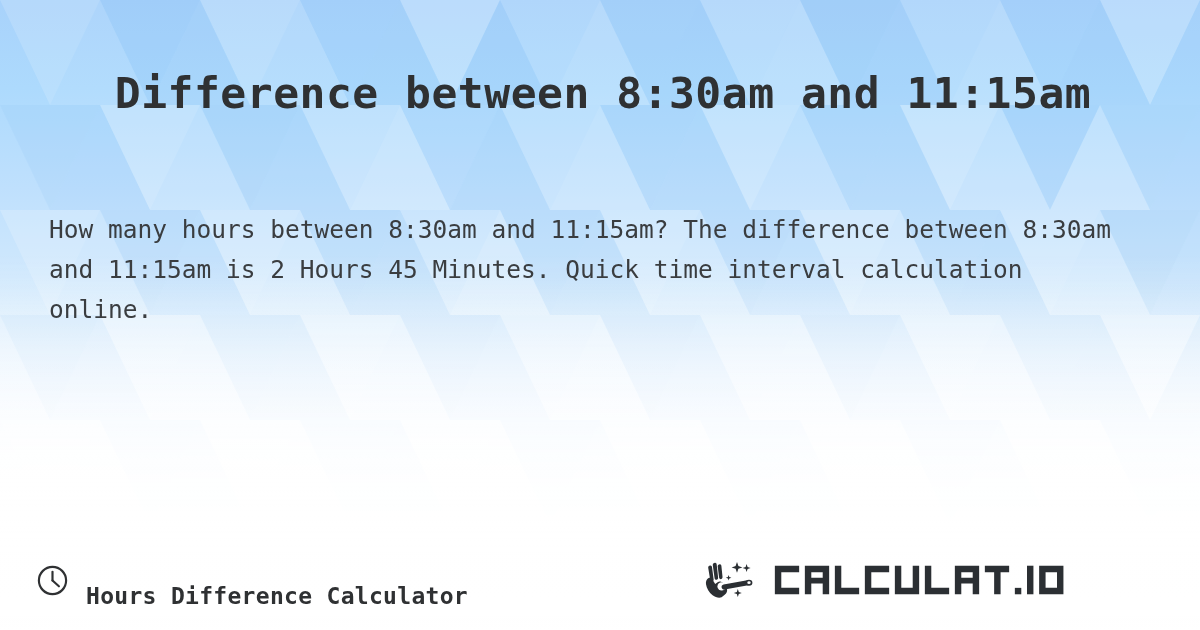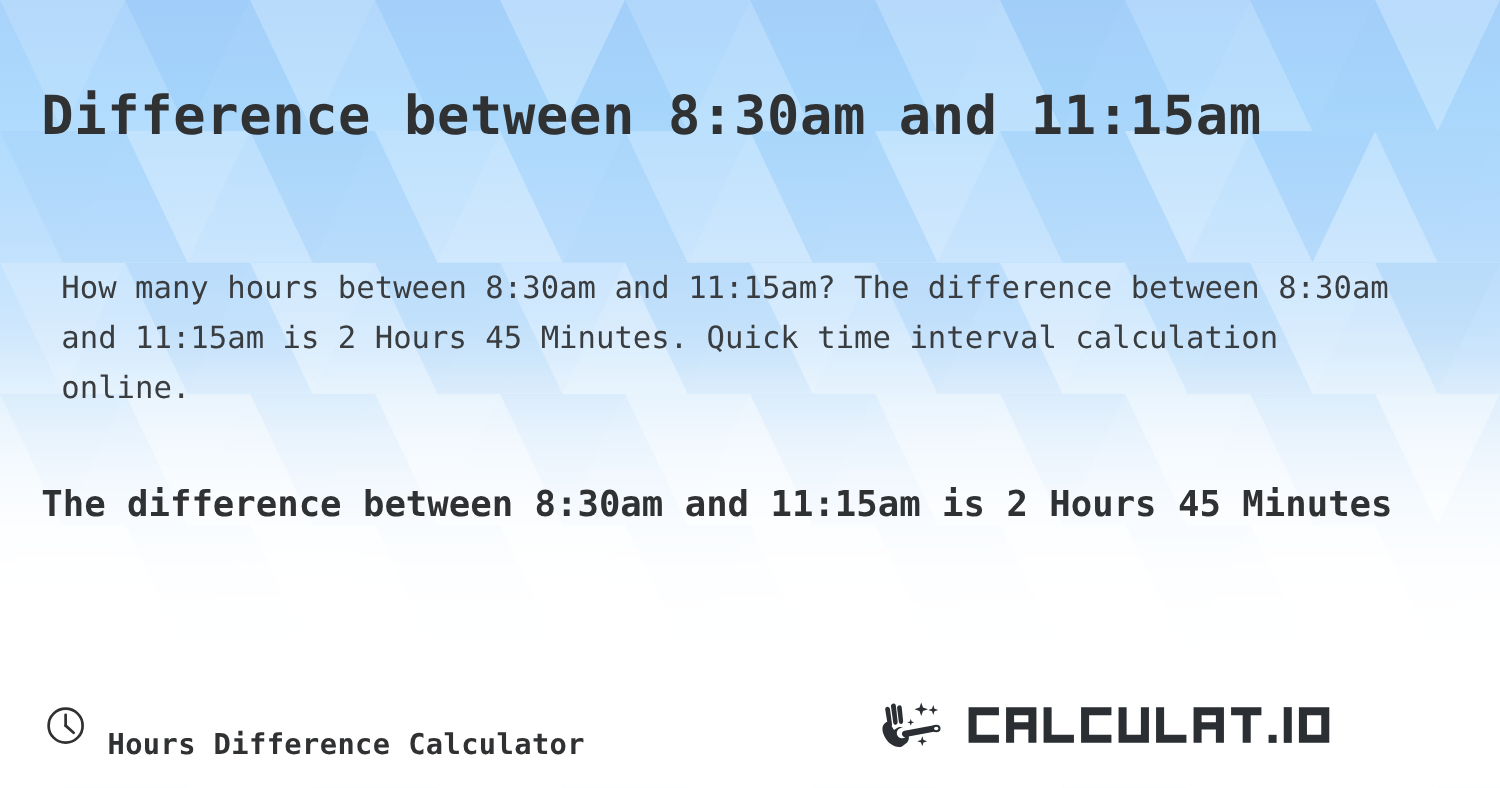--- a/index.html
+++ b/index.html
@@ -68,20 +68,21 @@
     position: absolute;
     left: 33px;
     top: 40px;
     width: 1140px;
     font-size: 43px;
     font-weight: bold;
     letter-spacing: 0.5px;
     color: #2f3133;
     line-height: 1.15;
     white-space: nowrap;
+    text-align: center;
   }
 
   .intro-paragraph {
     position: absolute;
     left: 49px;
     top: 185px;
     width: 1090px;
     font-size: 24.5px;
     line-height: 40px;
     color: #3a3d40;
@@ -327,21 +328,20 @@
 
     <div class="bg-fade"></div>
   </div>
 
   <div class="content">
 
     <h1 class="page-title">Difference between 8:30am and 11:15am</h1>
 
     <p class="intro-paragraph">How many hours between 8:30am and 11:15am? The difference between 8:30am and 11:15am is 2 Hours 45 Minutes. Quick time interval calculation online.</p>
 
-    <h2 class="result-heading">The difference between 8:30am and 11:15am is 2 Hours 45 Minutes</h2>
 
     <div class="footer">
 
       <div class="footer-left">
         <svg class="clock-icon" viewBox="0 0 32 32" xmlns="http://www.w3.org/2000/svg">
           <circle cx="16" cy="16" r="13.2" fill="none" stroke="#2f3133" stroke-width="2.1"></circle>
           <line x1="16" y1="16" x2="16" y2="7.6" stroke="#2f3133" stroke-width="2.1" stroke-linecap="round"></line>
           <line x1="16" y1="16" x2="22.2" y2="21.6" stroke="#2f3133" stroke-width="2.1" stroke-linecap="round"></line>
         </svg>
         <span class="footer-label">Hours Difference Calculator</span>

